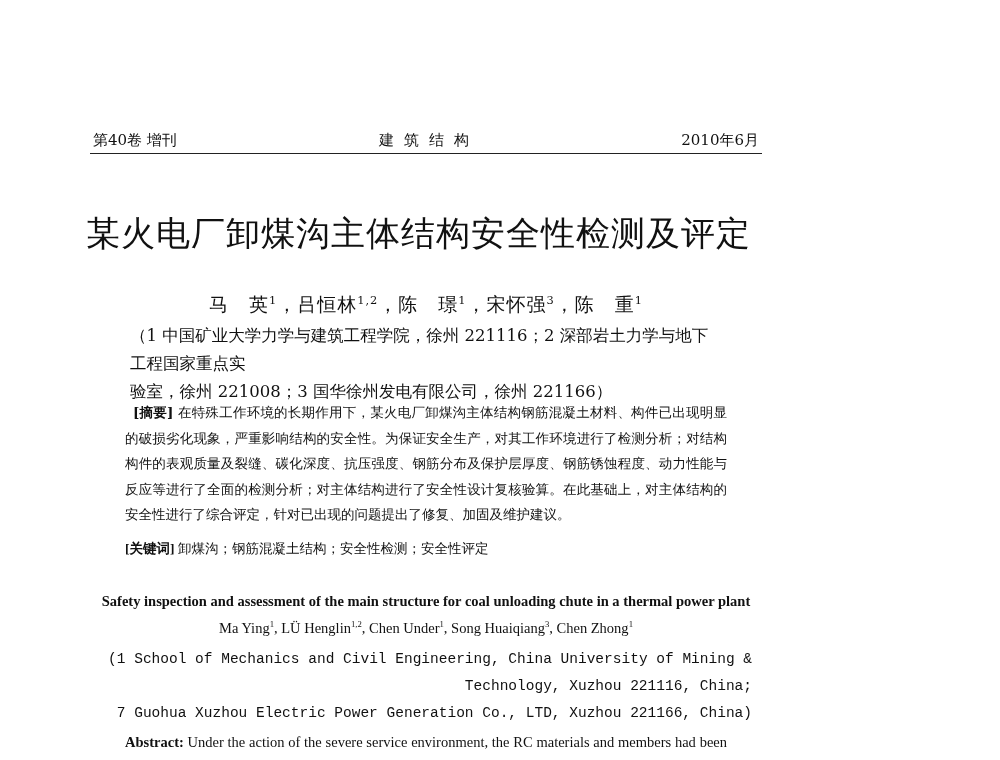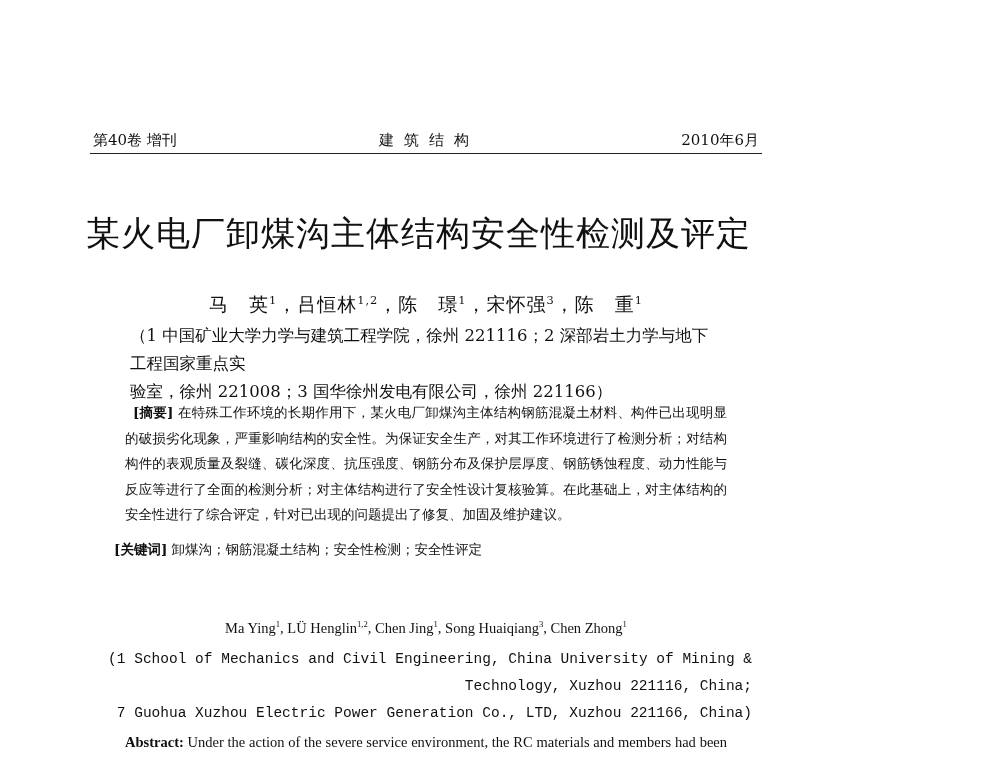--- a/index.html
+++ b/index.html
@@ -7,21 +7,21 @@
   .page { position: absolute; left: 0; top: 0; width: 852px; height: 760px; }
   .running-header { position: absolute; left: 93px; right: 93px; top: 128px; height: 22px; font-size: 15px; display: flex; justify-content: space-between; align-items: flex-end; }
   .running-header .center { letter-spacing: 10px; }
   .header-rule { position: absolute; left: 90px; right: 90px; top: 153px; border-top: 1.6px solid #222; }
   .title { position: absolute; left: 0; right: 15px; top: 188px; text-align: center; font-size: 34px; font-family: "DejaVu Sans", sans-serif; letter-spacing: 1px; font-weight: normal; }
   .authors-cn { position: absolute; left: 0; right: 0; top: 280px; text-align: center; font-size: 19px; letter-spacing: 1px; margin-top: 12px; }
   .authors-cn sup, .authors-en sup { font-size: 0.6em; vertical-align: super; line-height: 0; }
   .affil-cn { position: absolute; left: 130px; right: 130px; top: 322px; text-align: left; font-size: 16.5px; line-height: 28px; }
   .abstract-cn { position: absolute; left: 125px; right: 125px; top: 400px; font-size: 13.5px; line-height: 25.5px; text-align: justify; }
   .abstract-cn .label { font-weight: bold; margin-left: 8px; }
-  .keywords-cn { position: absolute; left: 114px; right: 125px; top: 537px; font-size: 13.5px; line-height: 24px; }
+  .keywords-cn { position: absolute; left: 125px; right: 125px; top: 537px; font-size: 13.5px; line-height: 24px; font-family: Liberation Serif, serif; }
   .keywords-cn .label { font-weight: bold; }
   .title-en { position: absolute; left: 0; right: 0; top: 593px; text-align: center; font-family: "Liberation Serif", serif; font-weight: bold; font-size: 14.5px; }
   .authors-en { position: absolute; left: 0; right: 0; top: 620px; text-align: center; font-family: "Liberation Serif", serif; font-size: 14.5px; }
   .affil-en { position: absolute; left: 100px; right: 100px; top: 646px; text-align: right; font-family: Liberation Mono, monospace; font-size: 14.5px; line-height: 27px; }
   .abstract-en { position: absolute; left: 125px; right: 125px; top: 729px; font-family: "Liberation Serif", serif; font-size: 14.5px; line-height: 27px; text-align: justify; }
   .abstract-en .label { font-weight: bold; }
   .cutoff-line { color: #222; }
 </style>
 </head>
 <body>
@@ -49,23 +49,24 @@
   <div class="abstract-cn">
     <span class="label">[摘要]</span>
     <span>在特殊工作环境的长期作用下，某火电厂卸煤沟主体结构钢筋混凝土材料、构件已出现明显的破损劣化现象，严重影响结构的安全性。为保证安全生产，对其工作环境进行了检测分析；对结构构件的表观质量及裂缝、碳化深度、抗压强度、钢筋分布及保护层厚度、钢筋锈蚀程度、动力性能与反应等进行了全面的检测分析；对主体结构进行了安全性设计复核验算。在此基础上，对主体结构的安全性进行了综合评定，针对已出现的问题提出了修复、加固及维护建议。</span>
   </div>
 
   <div class="keywords-cn">
     <span class="label">[关键词]</span>
     <span>卸煤沟；钢筋混凝土结构；安全性检测；安全性评定</span>
   </div>
 
+  <div class="title-en">Safety inspection and assessment of the main structure for coal unloading chute in a thermal power plant</div>
 
   <div class="authors-en">
-    <span><span>Ma Ying</span><sup>1</sup></span><span>, </span><span><span>LÜ Henglin</span><sup>1,2</sup></span><span>, </span><span><span>Chen Jing</span><sup>1</sup></span><span>, </span><span><span>Song Huaiqiang</span><sup>3</sup></span><span>, </span><span><span>Chen Zhong</span><sup>1</sup></span>
+    <span><span>Ma Ying</span><sup>1</sup></span><span>, </span><span><span>LÜ Henglin</span><sup>1,2</sup></span><span>, </span><span><span>Chen Under</span><sup>1</sup></span><span>, </span><span><span>Song Huaiqiang</span><sup>3</sup></span><span>, </span><span><span>Chen Zhong</span><sup>1</sup></span>
   </div>
 
   <div class="affil-en">
     <div>(1 School of Mechanics and Civil Engineering, China University of Mining &amp; Technology, Xuzhou 221116, China;</div>
     <div>7 Guohua Xuzhou Electric Power Generation Co., LTD, Xuzhou 221166, China)</div>
   </div>
 
   <div class="abstract-en">
     <span class="label">Abstract:</span>
     <span>Under the action of the severe service environment, the RC materials and members had been seriously</span>

